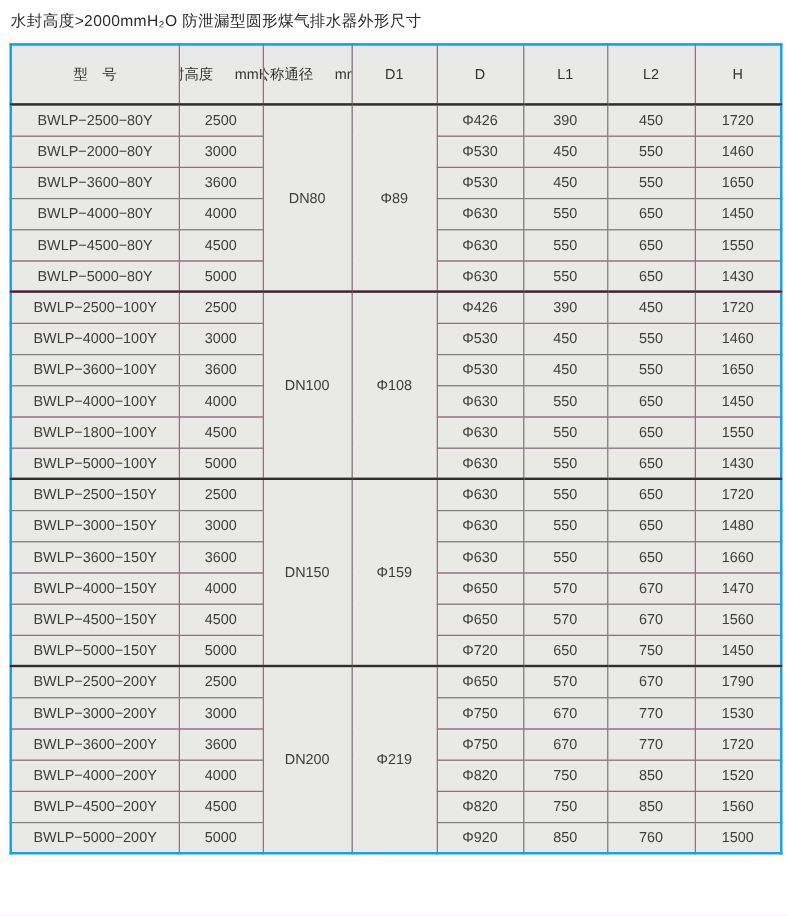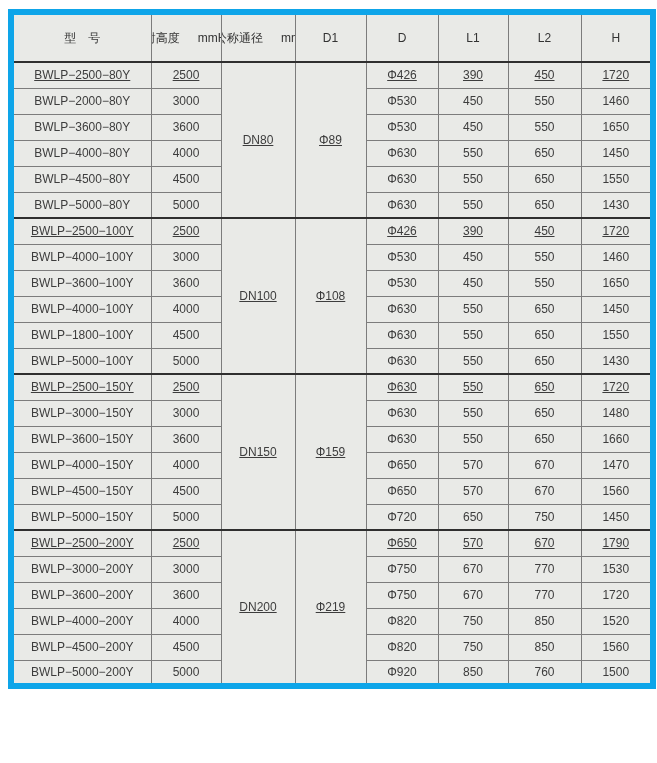--- a/index.html
+++ b/index.html
@@ -16,61 +16,62 @@
     font-size: 13px;
     font-weight: normal;
     color: #2b2b2b;
     margin: 0 0 9px 1px;
     letter-spacing: 0.3px;
   }
   table.spec {
     border-collapse: collapse;
     table-layout: fixed;
     width: 642px;
-    border: 6px solid #0ea5e9;
+    border: 2px solid #0ea5e9;
     background: #f9a8d4;
   }
   .spec th, .spec td {
     background: #e9eae7;
     border: 1px solid #7c7c7c;
     font-size: 12px;
     font-weight: normal;
     text-align: center;
     vertical-align: middle;
     padding: 0;
     color: #3d3d3d;
     overflow: hidden;
     white-space: nowrap;
   }
   .spec thead th {
     height: 50px;
     border-bottom: 2px solid #2f2f2f;
     color: #333;
   }
   .spec tbody td { height: 26px; }
-  .spec tr.group-start td { border-top: 2px solid #2f2f2f; text-decoration: underline; }
+  .spec tr.group-start td { border-top: 2px solid #2f2f2f; }
   .stack {
     display: flex;
     align-items: flex-start;
     justify-content: center;
     gap: 18px;
     line-height: 1;
   }
   .note {
     font-size: 12px;
     color: #2e2e2e;
     margin: 10px 0 0 6px;
     letter-spacing: 0.2px;
   }
 </style>
 </head>
 <body>
 
 <div class="page">
 
+  <div class="doc-title">水封高度&gt;2000mmH₂O 防泄漏型圆形煤气排水器外形尺寸</div>
 
   <table class="spec">
     <colgroup>
       <col style="width:140px">
       <col style="width:70px">
       <col style="width:74px">
       <col style="width:71px">
       <col style="width:72px">
       <col style="width:70px">
       <col style="width:73px">

